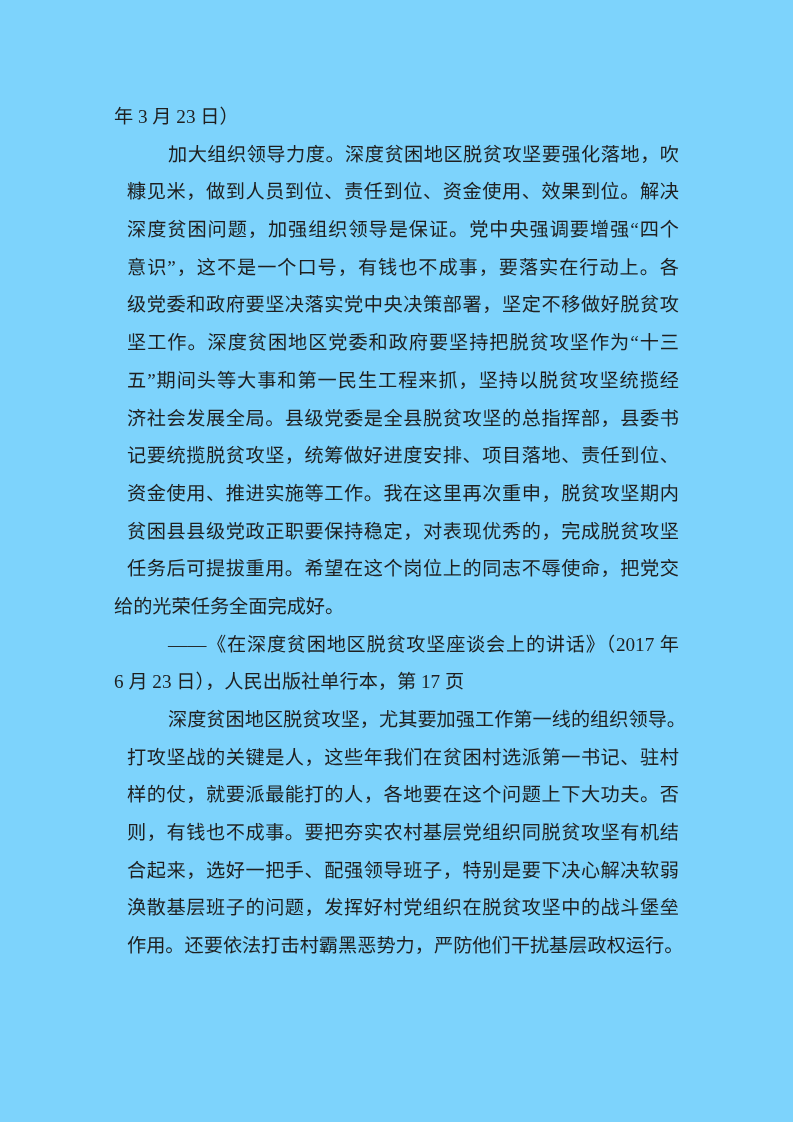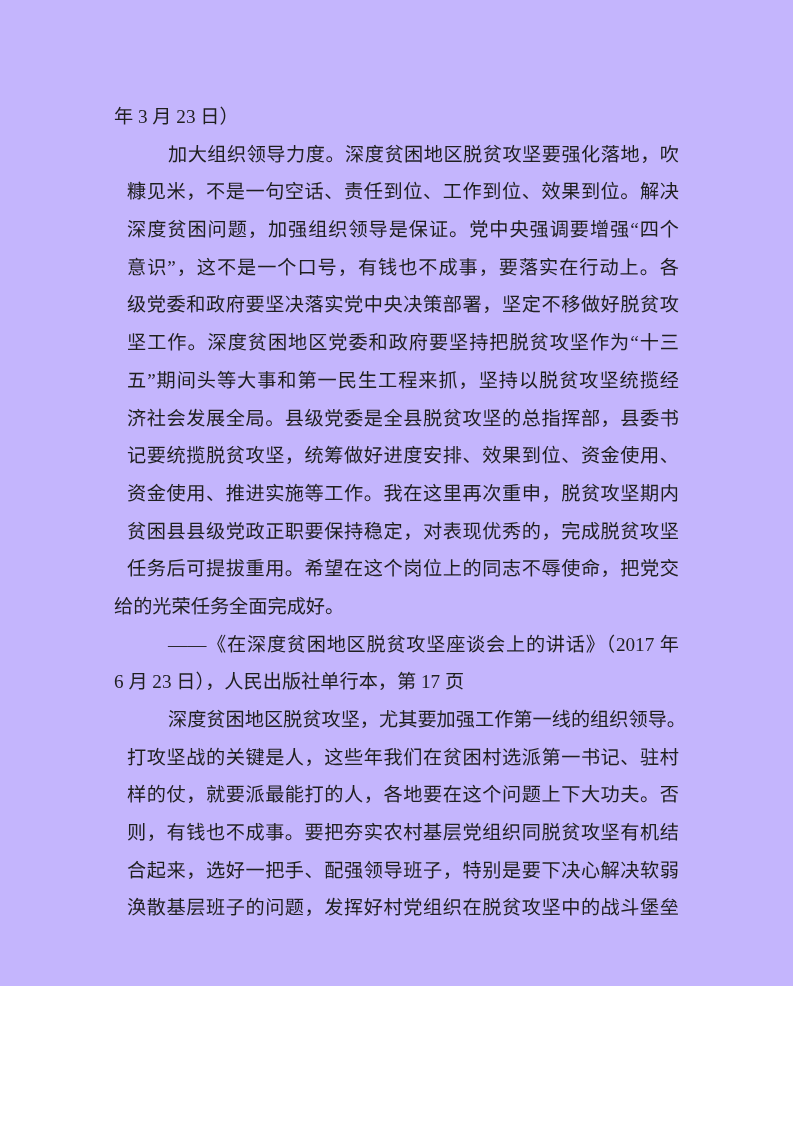--- a/index.html
+++ b/index.html
@@ -3,22 +3,22 @@
 <meta charset="utf-8">
 <style>
   html, body {
     margin: 0;
     padding: 0;
     background: #ffffff;
   }
   .page {
     position: relative;
     width: 793px;
-    height: 986px;
-    background: #c4b5fd;
+    height: 1122px;
+    background: #7dd3fc;
     overflow: hidden;
     font-family: "Liberation Serif", "DejaVu Serif", serif;
     color: #1f1f1f;
   }
   .text-block {
     position: absolute;
     left: 114px;
     top: 98px;
     width: 565px;
   }
@@ -38,34 +38,35 @@
     padding-left: 41px;
   }
 </style>
 </head>
 <body>
 
 <div class="page">
   <div class="text-block" id="text-block">
       <div class="line">年 3 月 23 日）</div>
       <div class="line justify indent">加大组织领导力度。深度贫困地区脱贫攻坚要强化落地，吹</div>
-      <div class="line justify">糠见米，不是一句空话、责任到位、工作到位、效果到位。解决</div>
+      <div class="line justify">糠见米，做到人员到位、责任到位、资金使用、效果到位。解决</div>
       <div class="line justify">深度贫困问题，加强组织领导是保证。党中央强调要增强“四个</div>
       <div class="line justify">意识”，这不是一个口号，有钱也不成事，要落实在行动上。各</div>
       <div class="line justify">级党委和政府要坚决落实党中央决策部署，坚定不移做好脱贫攻</div>
       <div class="line justify">坚工作。深度贫困地区党委和政府要坚持把脱贫攻坚作为“十三</div>
       <div class="line justify">五”期间头等大事和第一民生工程来抓，坚持以脱贫攻坚统揽经</div>
       <div class="line justify">济社会发展全局。县级党委是全县脱贫攻坚的总指挥部，县委书</div>
-      <div class="line justify">记要统揽脱贫攻坚，统筹做好进度安排、效果到位、资金使用、</div>
+      <div class="line justify">记要统揽脱贫攻坚，统筹做好进度安排、项目落地、责任到位、</div>
       <div class="line justify">资金使用、推进实施等工作。我在这里再次重申，脱贫攻坚期内</div>
       <div class="line justify">贫困县县级党政正职要保持稳定，对表现优秀的，完成脱贫攻坚</div>
       <div class="line justify">任务后可提拔重用。希望在这个岗位上的同志不辱使命，把党交</div>
       <div class="line">给的光荣任务全面完成好。</div>
       <div class="line justify indent">——《在深度贫困地区脱贫攻坚座谈会上的讲话》（2017 年</div>
       <div class="line">6 月 23 日），人民出版社单行本，第 17 页</div>
       <div class="line justify indent">深度贫困地区脱贫攻坚，尤其要加强工作第一线的组织领导。</div>
       <div class="line justify">打攻坚战的关键是人，这些年我们在贫困村选派第一书记、驻村</div>
       <div class="line justify">样的仗，就要派最能打的人，各地要在这个问题上下大功夫。否</div>
       <div class="line justify">则，有钱也不成事。要把夯实农村基层党组织同脱贫攻坚有机结</div>
       <div class="line justify">合起来，选好一把手、配强领导班子，特别是要下决心解决软弱</div>
       <div class="line justify">涣散基层班子的问题，发挥好村党组织在脱贫攻坚中的战斗堡垒</div>
+      <div class="line justify">作用。还要依法打击村霸黑恶势力，严防他们干扰基层政权运行。</div>
     </div>
 </div>
 
 </body></html>

